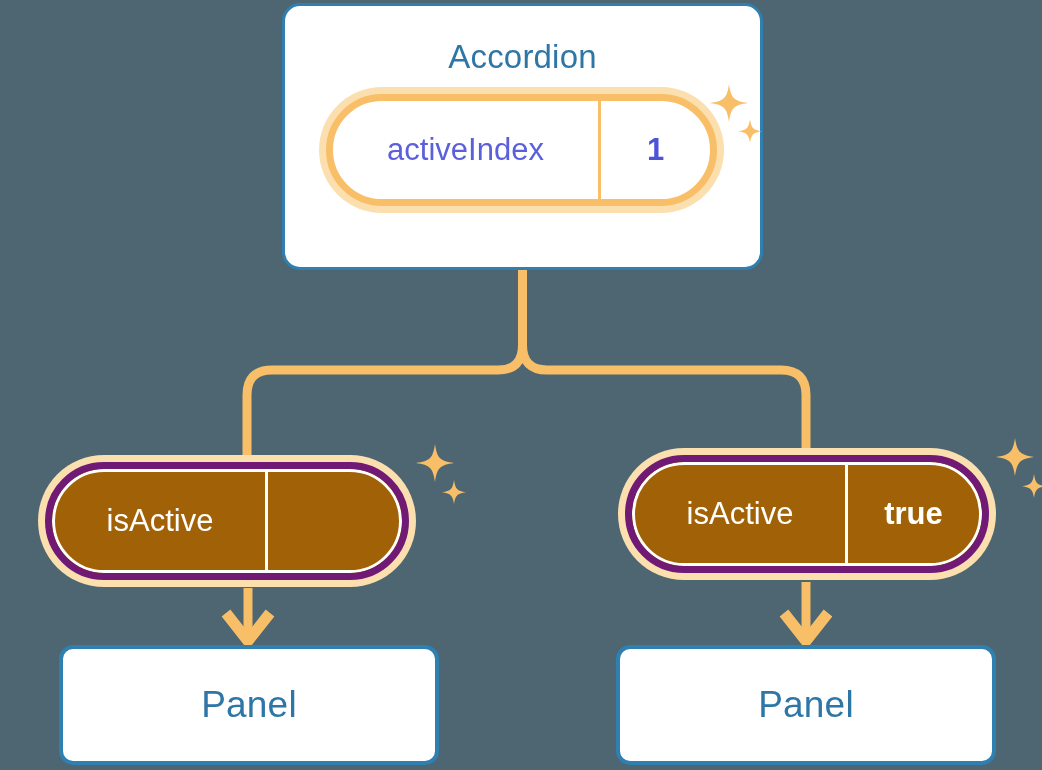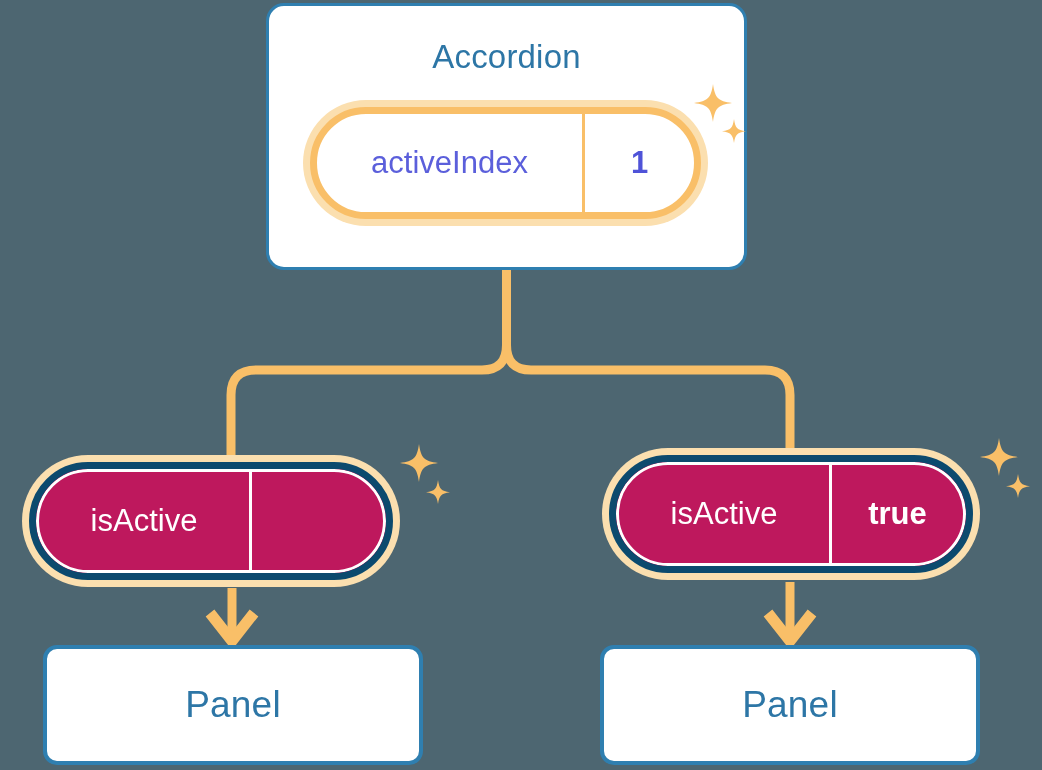--- a/index.html
+++ b/index.html
@@ -10,20 +10,21 @@
     width: 1042px;
     height: 770px;
     background: #4d6671;
     font-family: "Liberation Sans", sans-serif;
     overflow: hidden;
   }
   #stage {
     position: relative;
     width: 823px;
     height: 770px;
+    margin-left: 16px;
   }
 
   
   #wires {
     position: absolute;
     left: 0;
     top: 0;
     width: 1042px;
     height: 770px;
     pointer-events: none;
@@ -89,21 +90,21 @@
     align-items: center;
     justify-content: center;
     box-sizing: border-box;
   }
   .pill-name  { font-weight: 400; }
   .pill-value { font-weight: 700; }
 
   
   #pill-activeindex {
     left: 303px;
-    top: 100px;
+    top: 87px;
     width: 405px;
     height: 126px;
   }
   #pill-activeindex .pill {
     width: 100%;
     height: 100%;
     border: 7px solid #f9bf68;
     background: #ffffff;
   }
   #pill-activeindex .pill-name {
@@ -118,22 +119,22 @@
     font-size: 31px;
   }
 
   
   .pill-state {
     height: 132px;
   }
   .pill-state .pill {
     width: 100%;
     height: 100%;
-    border: 7px solid #0c4a6e;
-    background: #be185d;
+    border: 7px solid #701a75;
+    background: #a16207;
   }
   .pill-state .pill-inner {
     width: 100%;
     height: 100%;
     display: flex;
     border-radius: 999px;
     border: 3px solid #ffffff;
     box-sizing: border-box;
     overflow: hidden;
   }

